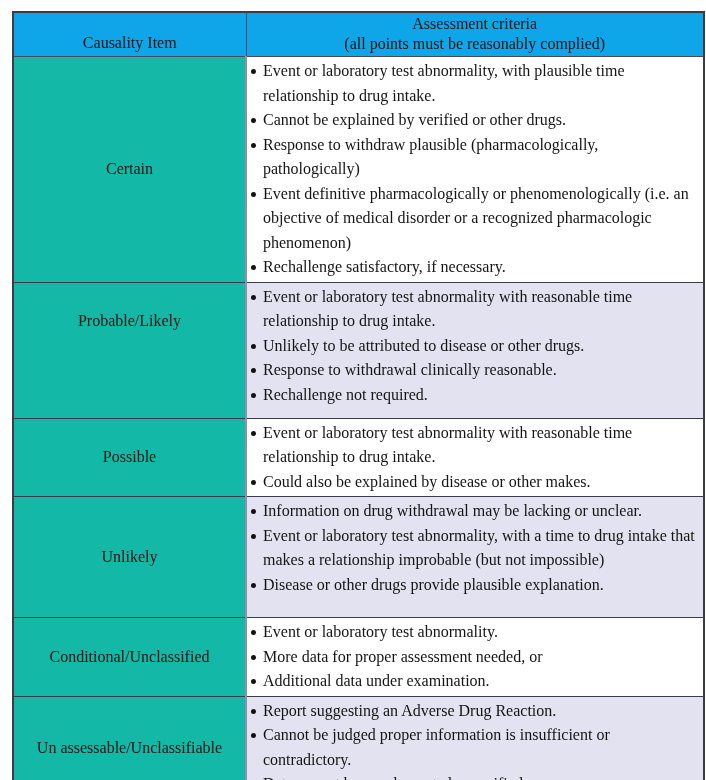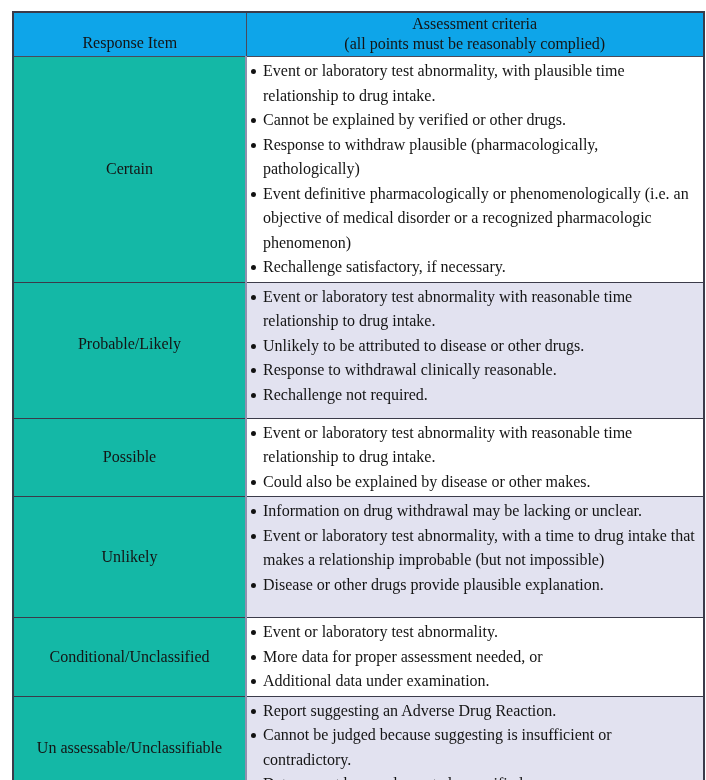--- a/index.html
+++ b/index.html
@@ -10,41 +10,41 @@
                       border: 2px solid #3b3b4a; }
     table.causality col.c1 { width: 233px; }
     table.causality col.c2 { width: 458px; }
     th { background: #0ea5e9; font-weight: normal; font-size: 16px; line-height: 20px;
          border: 1px solid #4a4a5a; border-left-color: #8a8aa8; padding: 1px 4px 2px 4px; }
     th.h1 { vertical-align: bottom; text-align: center; padding-bottom: 3px; }
     th.h2 { text-align: center; }
     tr.body-row td { border-top: 1.5px solid #3b3b4a; }
     td.item { background: #14b8a6; text-align: center; font-size: 16px;
               border-right: 2px solid #9090ae; padding: 0 4px; }
-    td.item.top { vertical-align: top; padding-top: 52px; }
+    td.item.top { vertical-align: top; padding-top: 29px; }
     td.item.mid { vertical-align: middle; }
     td.criteria { font-size: 16px; line-height: 24.5px; padding: 0 6px 0 0; vertical-align: top; }
     tr.odd td.criteria { background: #ffffff; }
     tr.even td.criteria { background: #e2e2f0; }
     ul.crit { list-style: none; margin: 0; padding: 2px; }
     ul.crit li { position: relative; padding-left: 14px; }
     ul.crit li::before { content: ""; position: absolute; left: 2px; top: 10px; width: 5px; height: 5px;
                          border-radius: 50%; background: #111; }
   </style>
 </head>
 <body>
 
 <table class="causality">
   <colgroup>
       <col class="c1">
       <col class="c2">
     </colgroup>
   <thead>
     <tr style="height:42px;">
-      <th class="h1">Response Item</th>
+      <th class="h1">Causality Item</th>
       <th class="h2">
         <div>Assessment criteria</div>
         <div>(all points must be reasonably complied)</div>
       </th>
     </tr>
   </thead>
   <tbody>
     <tr class="body-row odd" style="height:217px;">
       <td class="item mid">Certain</td>
       <td class="criteria">
@@ -95,19 +95,19 @@
           <li>More data for proper assessment needed, or</li>
           <li>Additional data under examination.</li>
         </ul>
       </td>
     </tr>
     <tr class="body-row even" style="height:98px;">
       <td class="item mid">Un assessable/Unclassifiable</td>
       <td class="criteria">
         <ul class="crit">
           <li>Report suggesting an Adverse Drug Reaction.</li>
-          <li>Cannot be judged because suggesting is insufficient or contradictory.</li>
+          <li>Cannot be judged proper information is insufficient or contradictory.</li>
           <li>Data cannot be supplemented or verified.</li>
         </ul>
       </td>
     </tr>
   </tbody>
 </table>
 
 </body></html>

